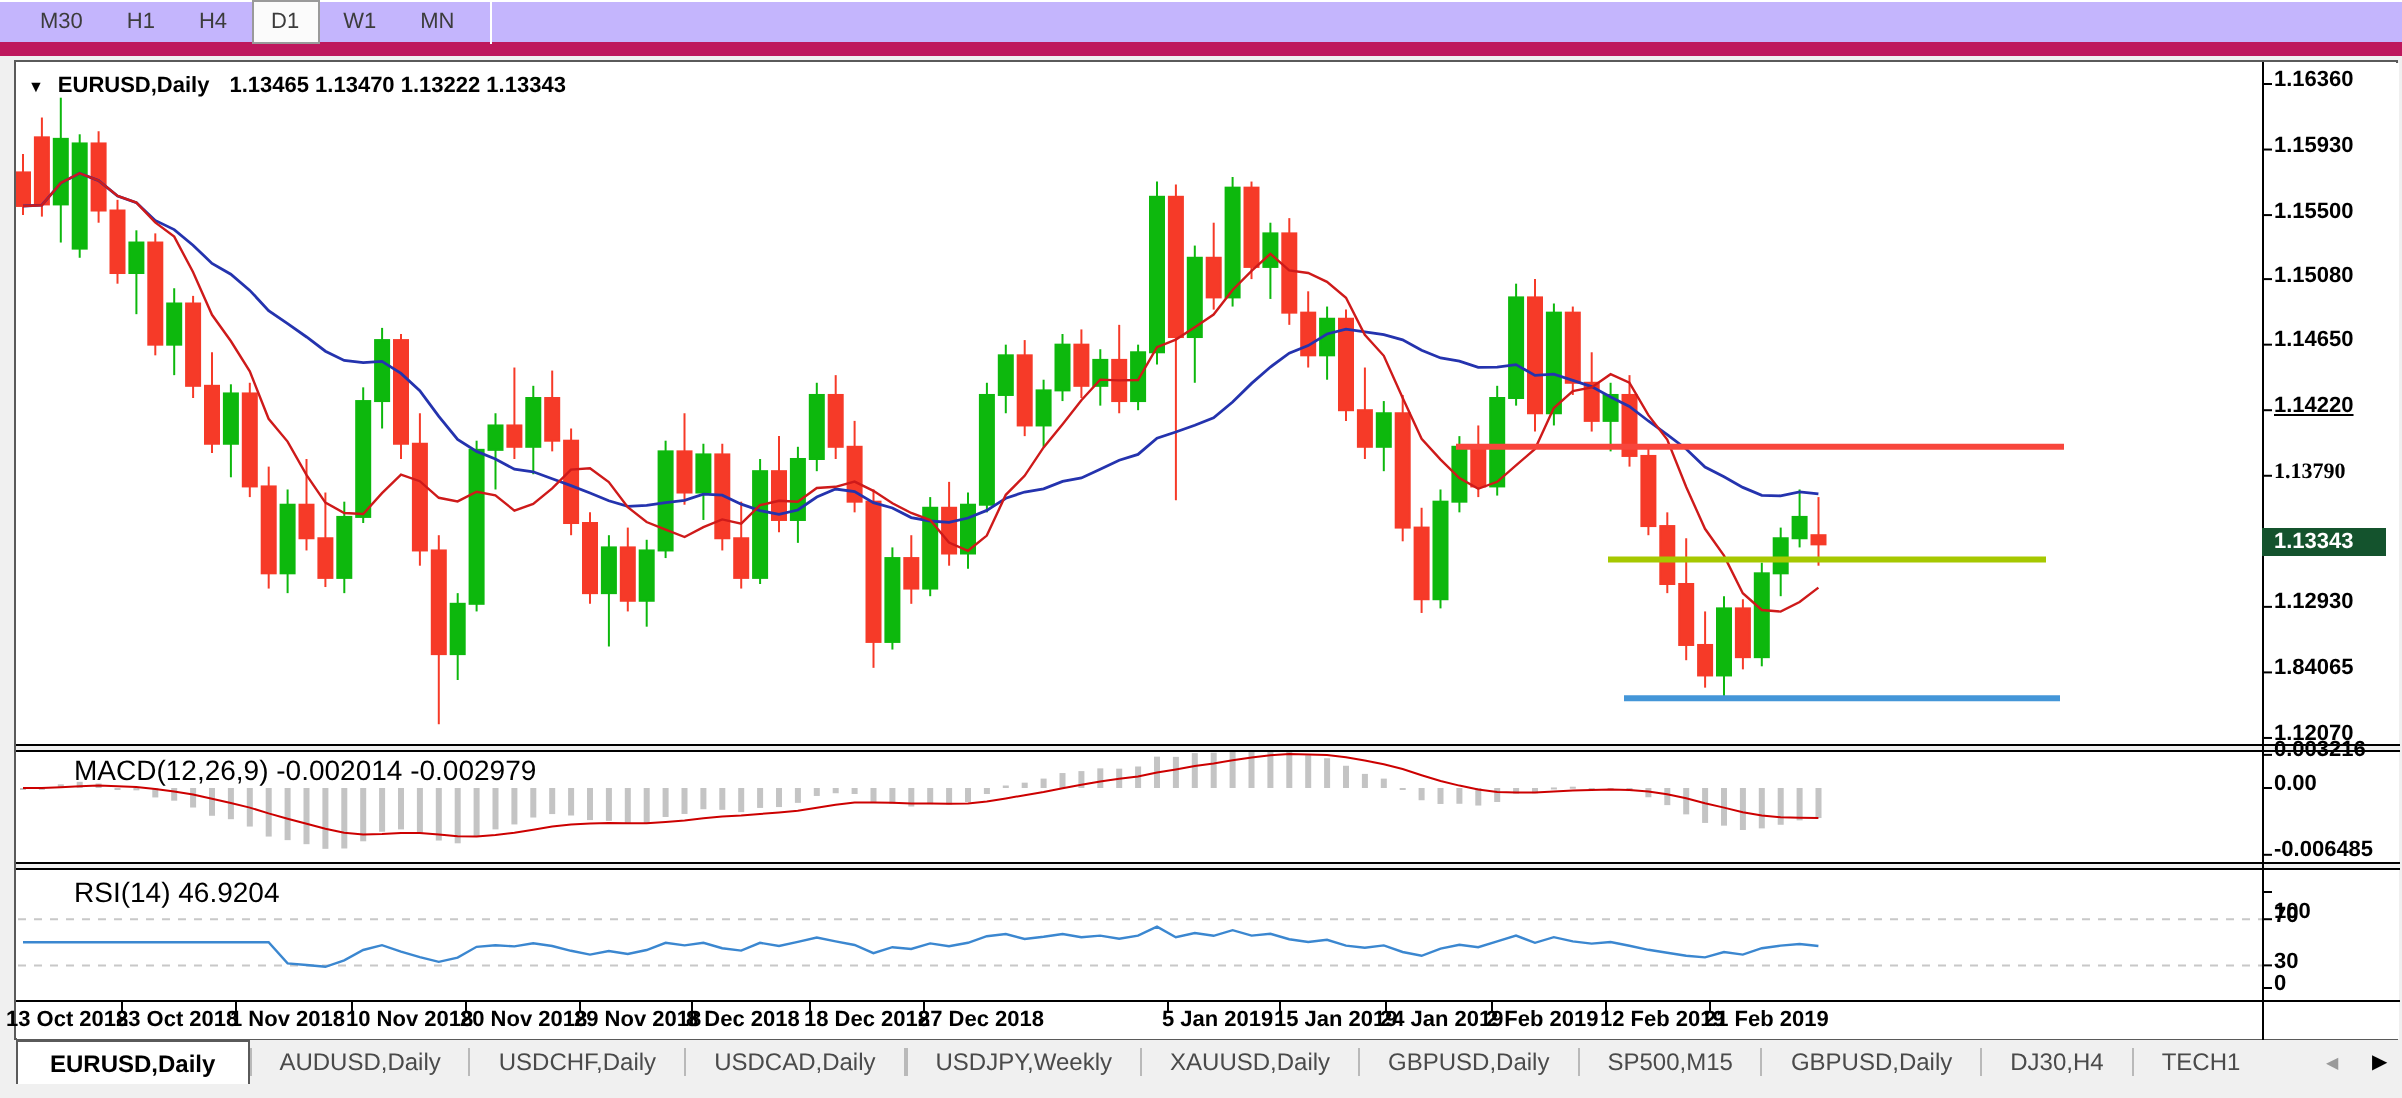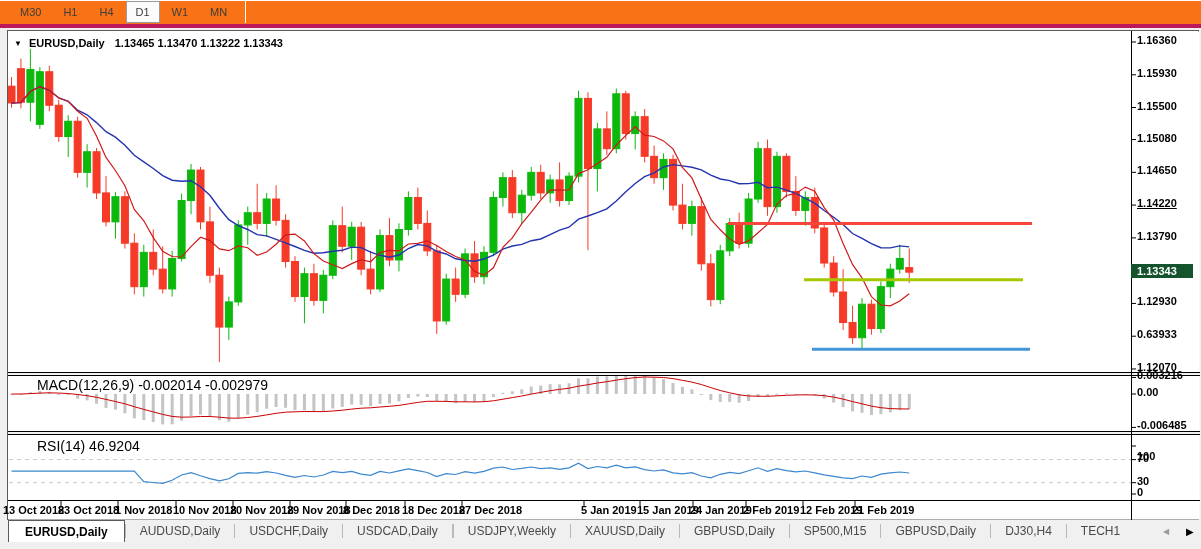--- a/index.html
+++ b/index.html
@@ -1,22 +1,22 @@
 <!DOCTYPE html>
 <html><head>
 <meta charset="utf-8">
 <style>
   * { margin:0; padding:0; box-sizing:border-box; }
   html,body { width:1201px; height:549px; overflow:hidden;
     font-family:"Liberation Sans", sans-serif; background:#F0F0F0; position:relative; }
 
   
   .toolbar { position:absolute; left:0; top:0; width:1201px; height:28px;
-    background:#f97316; display:flex; align-items:center; padding-left:10px;
-    border-bottom:4px solid #be185d; box-shadow:0 1px 0 #FFFFFF inset; }
+    background:#c4b5fd; display:flex; align-items:center; padding-left:10px;
+    border-bottom:7px solid #be185d; box-shadow:0 1px 0 #FFFFFF inset; }
   .tf-btn { font-size:11px; color:#3c3c3c; padding:4px 9px; margin-right:2px;
     border:1px solid transparent; line-height:12px; }
   .tf-btn.active { background:#FBFBFB; border:1px solid #9a9a9a; }
   .toolbar-sep { width:1px; height:22px; background:#B5B5B5; border-right:1px solid #fff; margin-left:6px; }
 
   
   .chart-window { position:absolute; left:7px; top:30px; width:1192px; height:490px;
     background:#fff; border:1px solid #5a5a5a; }
   svg.plot { position:absolute; left:0; top:0; }
 
@@ -414,23 +414,23 @@
   <div class="pane-label" style="top:407px;">RSI(14) 46.9204</div>
 </div>
 
 <div id="labels">
     <div class="axis-label" style="top: 33.994px;">1.16360</div>
     <div class="axis-label" style="top: 66.7686px;">1.15930</div>
     <div class="axis-label" style="top: 99.5432px;">1.15500</div>
     <div class="axis-label" style="top: 131.556px;">1.15080</div>
     <div class="axis-label" style="top: 164.33px;">1.14650</div>
     <div class="axis-label" style="top: 197.105px; text-decoration: underline;">1.14220</div>
-    <div class="axis-label" style="top: 229.879px;">1.13790</div>
+    <div class="axis-label" style="top: 229.879px; font-family: Liberation Serif, serif;">1.13790</div>
     <div class="axis-label" style="top: 295.429px;">1.12930</div>
-    <div class="axis-label" style="top: 328.203px;">0.63933</div>
+    <div class="axis-label" style="top: 328.203px;">1.84065</div>
     <div class="axis-label" style="top: 360.978px;">1.12070</div>
     <div class="axis-label" style="top: 369.438px;">0.003216</div>
     <div class="axis-label" style="top: 386px;">0.00</div>
     <div class="axis-label" style="top: 419.398px;">-0.006485</div>
     <div class="axis-label" style="top: 450px;">100</div>
     <div class="axis-label" style="top: 451.61px;">70</div>
     <div class="axis-label" style="top: 474.69px;">30</div>
     <div class="axis-label" style="top: 486px;">0</div>
     <div class="date-label" style="top: 504px; left: 3px;">13 Oct 2018</div>
     <div class="date-label" style="top: 504px; left: 58px;">23 Oct 2018</div>

